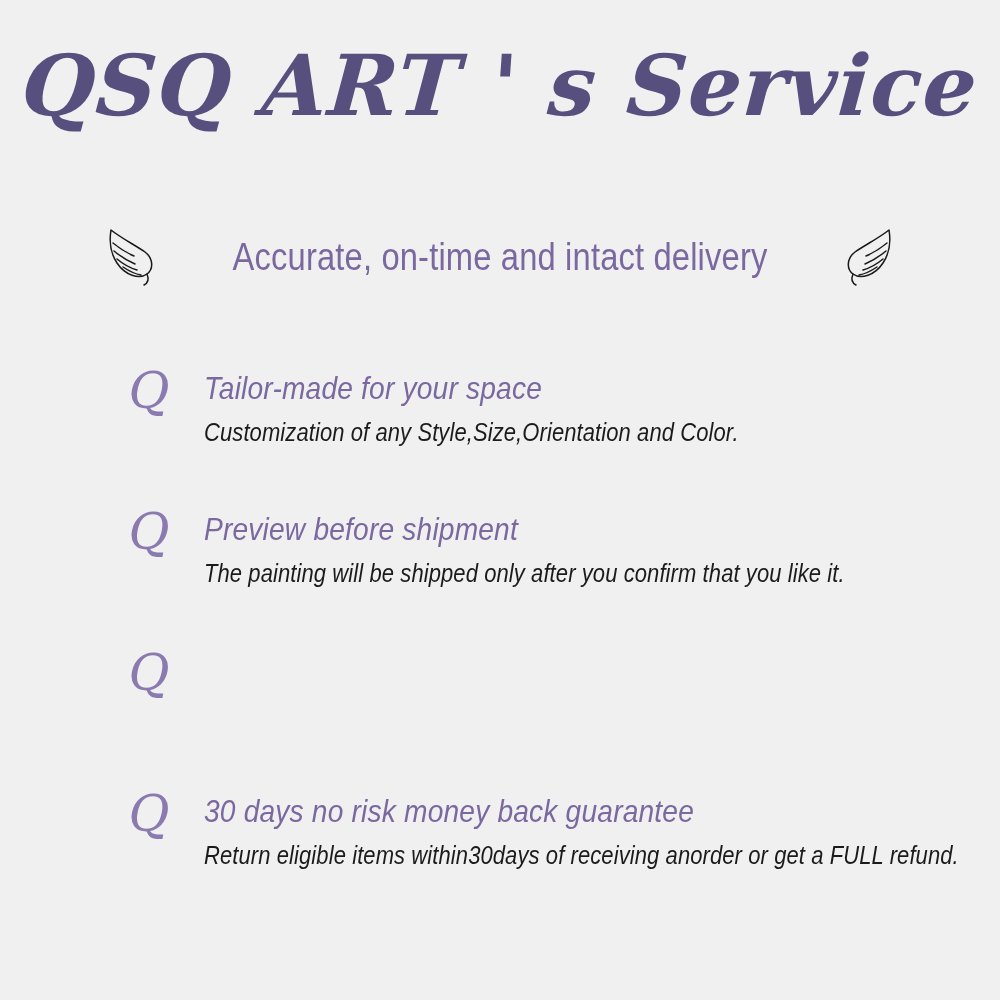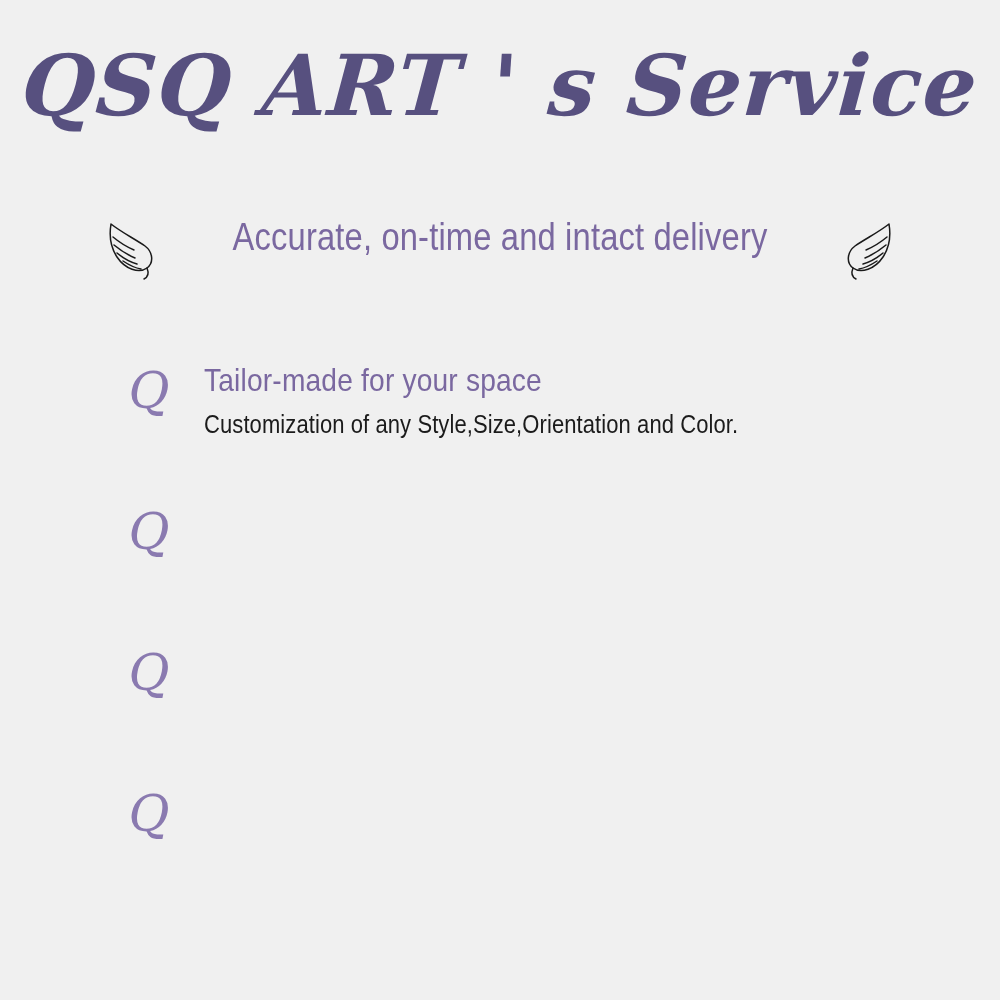--- a/index.html
+++ b/index.html
@@ -43,20 +43,21 @@
   }
 
   
   .subtitle-row {
     position: absolute;
     top: 218px;
     left: 0;
     width: 1000px;
     height: 78px;
     display: flex;
+    align-items: center;
     justify-content: center;
     gap: 26px;
   }
   .wing {
     width: 62px;
     height: 66px;
     flex: none;
     display: block;
   }
   .wing-right svg { transform: scaleX(-1); transform-origin: 50% 50%; }
@@ -90,22 +91,23 @@
     text-align: center;
     font-family: "DejaVu Serif", "Liberation Serif", serif;
     font-style: italic;
     font-size: 50px;
     line-height: 1;
     color: #8a7ab0;
   }
   .item-body {
     position: absolute;
     left: 86px;
-    top: 0;
+    top: 8px;
     right: 0;
+    font-style: italic;
   }
   .item-title {
     font-family: "Liberation Sans Narrow", "Liberation Sans", sans-serif;
     font-size: 32px;
     line-height: 1.18;
     color: #7a68a0;
     transform: scaleX(0.88);
     transform-origin: 0 50%;
     white-space: nowrap;
     letter-spacing: 0.2px;
@@ -168,25 +170,33 @@
     <div class="item">
       <div class="item-marker">Q</div>
       <div class="item-body">
         <div class="item-title">Tailor-made for your space</div>
         <div class="item-desc">Customization of any Style,Size,Orientation and Color.</div>
       </div>
     </div>
 
     <div class="item">
       <div class="item-marker">Q</div>
-    </div>
-
-    <div class="item">
-      <div class="item-marker">Q</div>
-    </div>
-
-    <div class="item">
-      <div class="item-marker">Q</div>
+      <div class="item-body">
+        <div class="item-title">Preview before shipment</div>
+        <div class="item-desc">The painting will be shipped only after you confirm that you like it.</div>
+      </div>
+    </div>
+
+    <div class="item">
+      <div class="item-marker">Q</div>
+    </div>
+
+    <div class="item">
+      <div class="item-marker">Q</div>
+      <div class="item-body">
+        <div class="item-title">30 days no risk money back guarantee</div>
+        <div class="item-desc">Return eligible items within30days of receiving anorder or get a FULL refund.</div>
+      </div>
     </div>
 
   </div>
 
 </div>
 
 </body></html>

